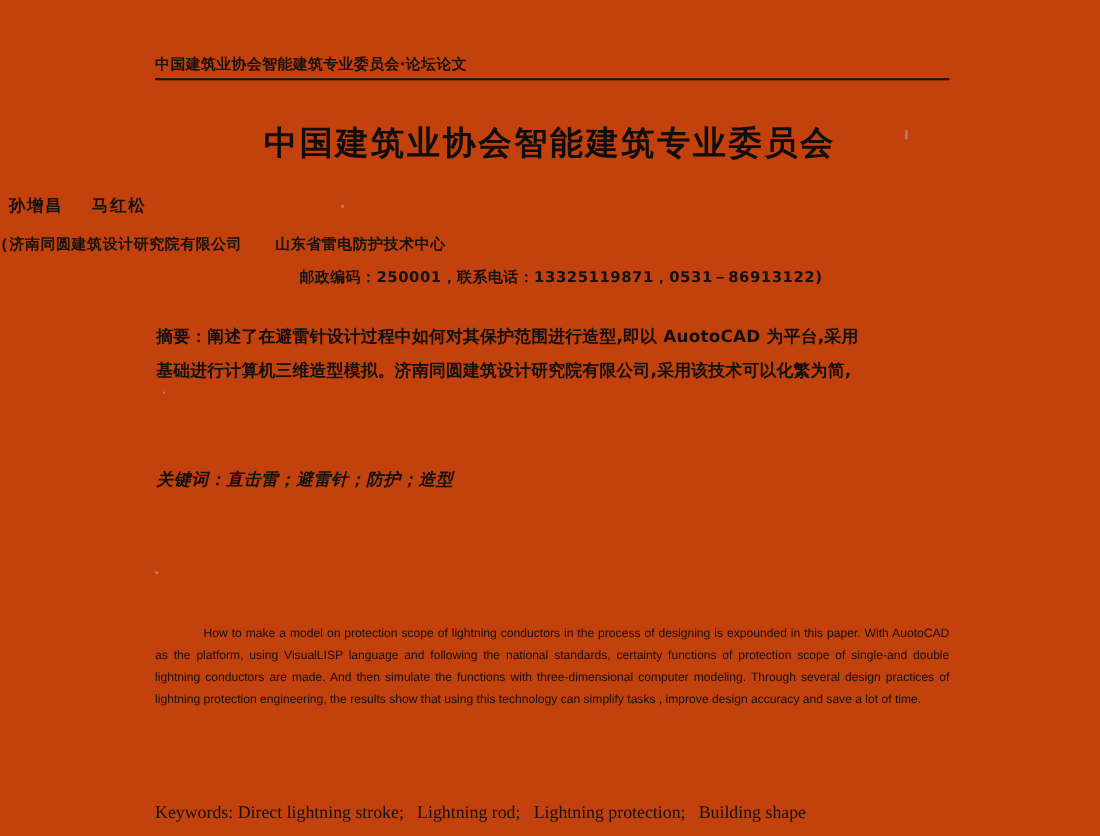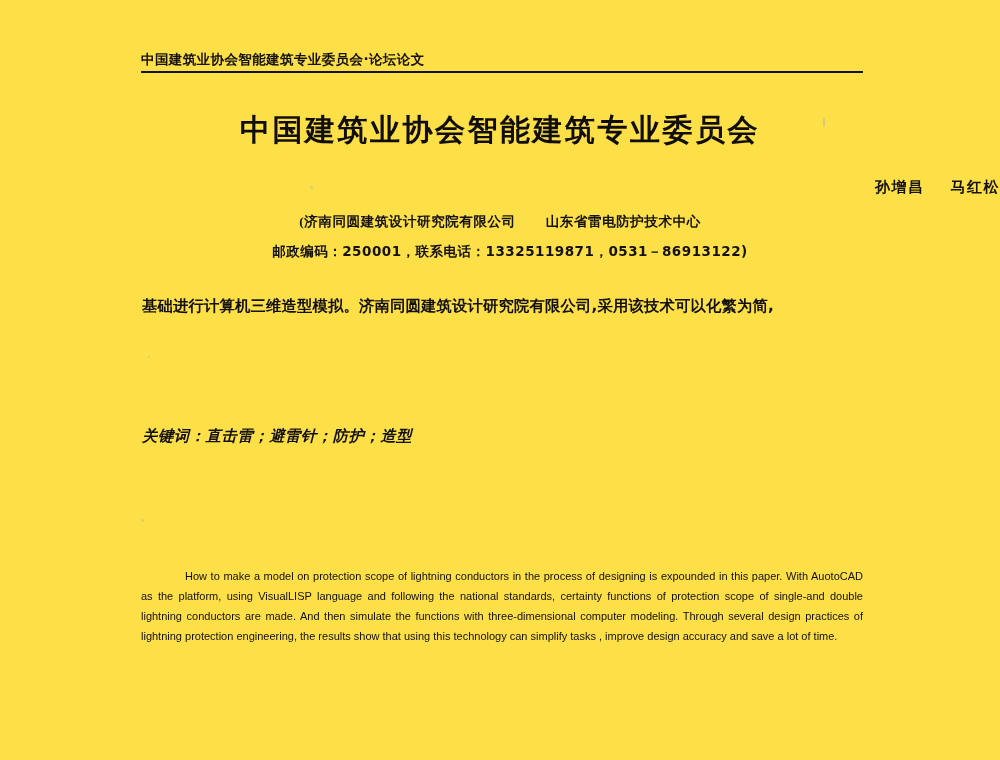--- a/index.html
+++ b/index.html
@@ -13,21 +13,21 @@
     position: relative;
     overflow: hidden;
     font-family: "DejaVu Sans", sans-serif;
     color: #111111;
     -webkit-font-smoothing: none;
   }
 
   .page {
     position: absolute;
     inset: 0;
-    background: #fde047;
+    background: #c2410c;
   }
 
   
   .running-header {
     position: absolute;
     left: 141px;
     top: 52px;
     width: 722px;
   }
   .running-header .rh-text {
@@ -58,36 +58,35 @@
     font-weight: 700;
     letter-spacing: 2.5px;
     color: #100d0c;
   }
 
   .authors {
     position: absolute;
     left: 8px;
     right: 0;
     top: 178px;
-    text-align: right;
+    text-align: left;
     font-family: "DejaVu Sans", sans-serif;
     font-size: 15px;
     font-weight: 700;
     letter-spacing: 1.5px;
     color: #151211;
   }
   .authors .sep { display: inline-block; width: 26px; }
 
   .affiliation {
     position: absolute;
     left: 0;
     right: 0;
     top: 213px;
-    text-align: center;
-    font-family: Liberation Serif, serif;
+    font-family: Liberation Mono, monospace;
     font-size: 13.5px;
     font-weight: 700;
     letter-spacing: 0.6px;
     color: #151211;
   }
   .affiliation .sep { display: inline-block; width: 30px; }
 
   .contact {
     position: absolute;
     left: 0;
@@ -198,27 +197,32 @@
     <span>孙增昌</span><span class="sep"></span><span>马红松</span>
   </div>
 
   <div class="affiliation">
     <span>(济南同圆建筑设计研究院有限公司</span><span class="sep"></span><span>山东省雷电防护技术中心</span>
   </div>
 
   <div class="contact">邮政编码：250001，联系电话：13325119871，0531－86913122)</div>
 
   <div class="abstract-cn">
+    <div class="line">摘要：阐述了在避雷针设计过程中如何对其保护范围进行造型,即以 AuotoCAD 为平台,采用</div>
     <div class="line">基础进行计算机三维造型模拟。济南同圆建筑设计研究院有限公司,采用该技术可以化繁为简,</div>
   </div>
 
   <div class="keywords-cn">关键词：直击雷；避雷针；防护；造型</div>
 
 
   <div class="abstract-en">How to make a model on protection scope of lightning conductors in the process of designing is expounded in this paper. With AuotoCAD as the platform, using VisualLISP language and following the national standards, certainty functions of protection scope of single-and double lightning conductors are made. And then simulate the functions with three-dimensional computer modeling. Through several design practices of lightning protection engineering, the results show that using this technology can simplify tasks , improve design accuracy and save a lot of time.</div>
 
+  <div class="keywords-en">
+    <span>Keywords:</span>
+    <span>Direct lightning stroke;</span><span class="kwsep"></span><span>Lightning rod;</span><span class="kwsep"></span><span>Lightning   protection;</span><span class="kwsep"></span><span>Building shape</span>
+  </div>
 
   <div class="speck" style="left:823px; top:118px; width:2px; height:9px; border-radius:1px;"></div>
   <div class="speck" style="left:310px; top:186px; width:3px; height:3px;"></div>
   <div class="speck" style="left:141px; top:519px; width:3px; height:3px;"></div>
   <div class="speck" style="left:148px; top:356px; width:2px; height:2px;"></div>
 
 </div>
 
 </body></html>

